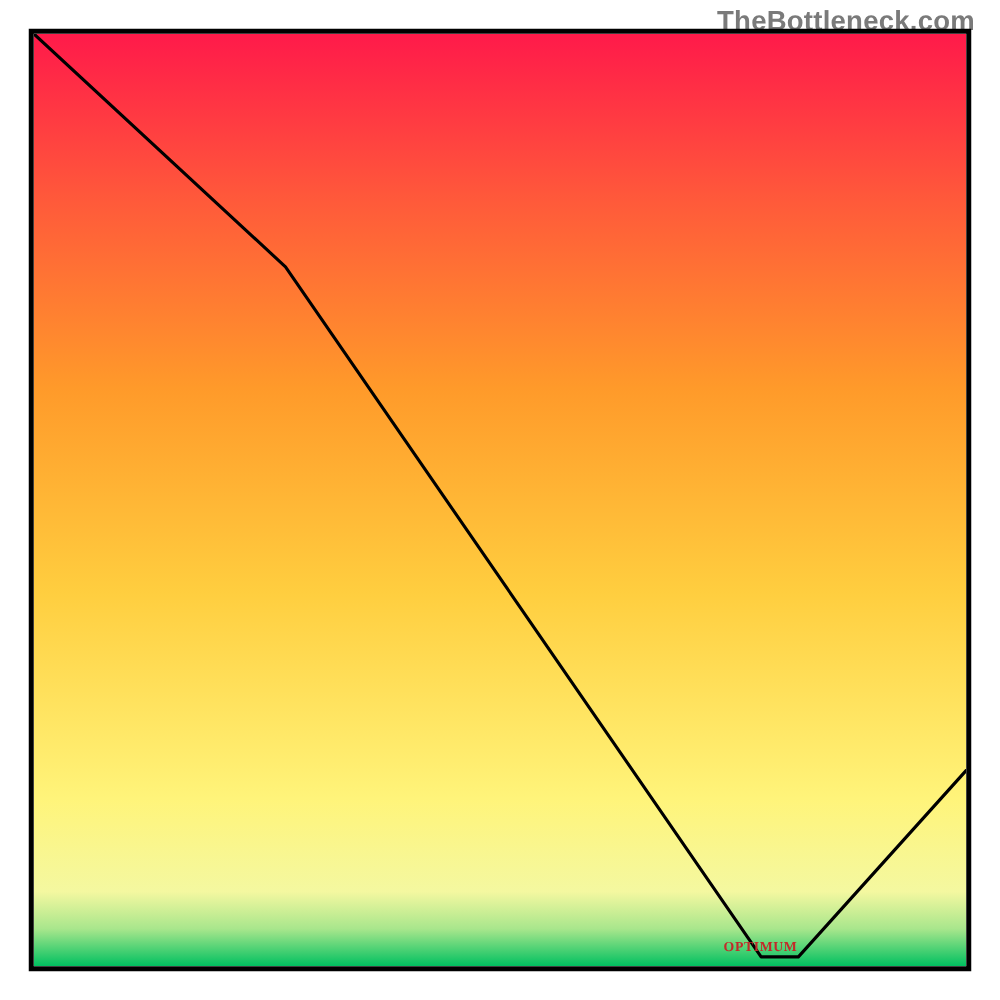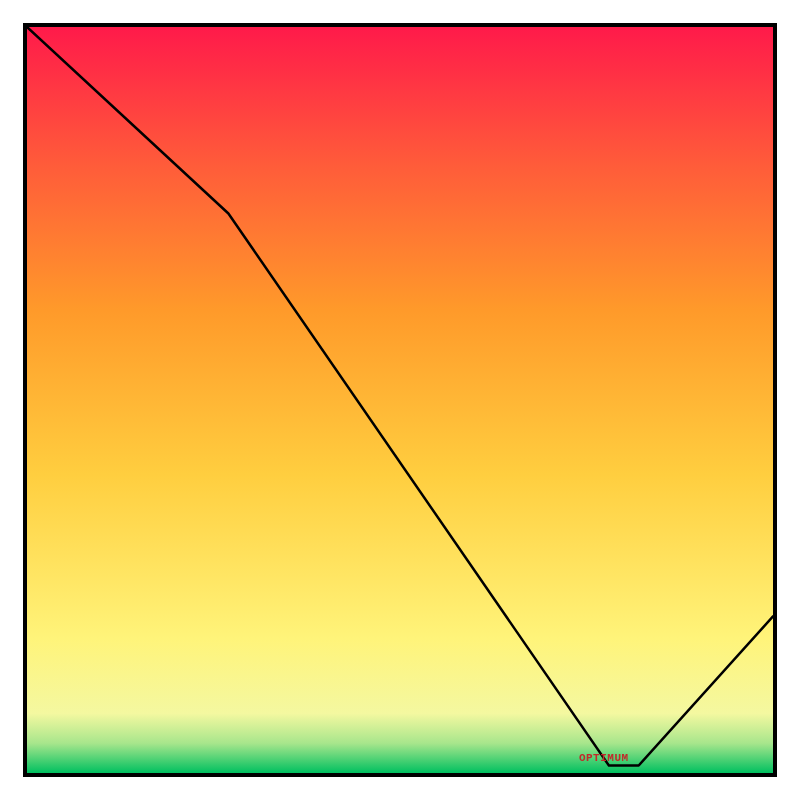--- a/index.html
+++ b/index.html
@@ -41,33 +41,34 @@
   .gradient-fill {
     position: absolute;
     inset: 0;
   }
   .line-layer {
     position: absolute;
     inset: 0;
   }
   .data-label {
     position: absolute;
-    font-family: Liberation Mono, monospace;
+    font-family: Liberation Serif, serif;
     font-size: 11px;
     font-weight: 700;
     color: #c22a2a;
     letter-spacing: 0.5px;
     white-space: nowrap;
   }
 </style>
 </head>
 <body>
 
 <div class="frame">
 
+  <div class="watermark">TheBottleneck.com</div>
 
   <div class="plot-area">
 
     <svg class="gradient-fill" viewBox="0 0 746 746" preserveAspectRatio="none">
       <defs>
         <linearGradient id="bgGrad" x1="0" y1="1" x2="0" y2="0">
             <stop offset="0.00%" stop-color="#00c060"></stop>
             <stop offset="4.00%" stop-color="#a8e68c"></stop>
             <stop offset="8.00%" stop-color="#f4f8a0"></stop>
             <stop offset="18.00%" stop-color="#fff47a"></stop>

